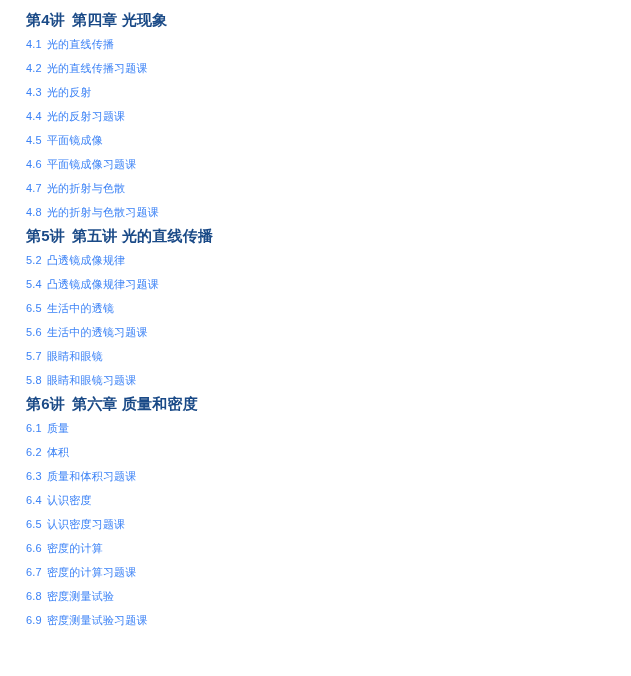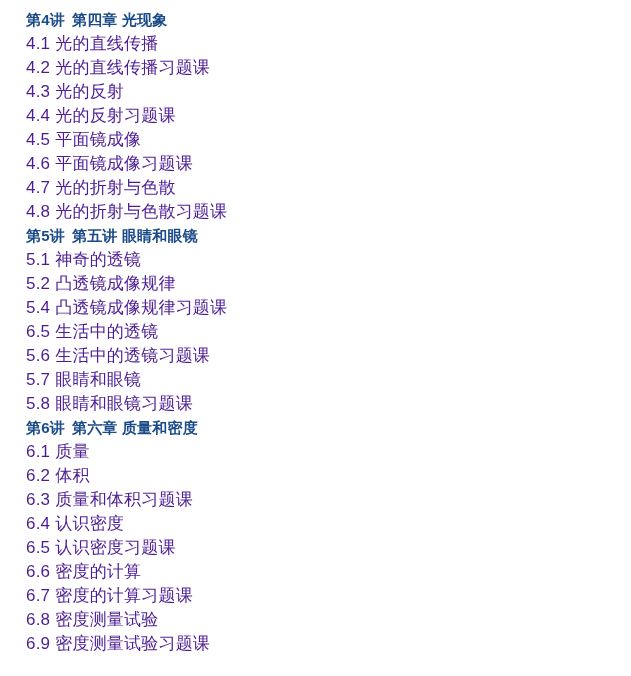--- a/index.html
+++ b/index.html
@@ -35,22 +35,22 @@
     width: 631px;
     padding: 8px 0 0 0;
     box-sizing: border-box;
   }
   .toc-item {
     display: block;
     padding: 0 0 0 26px;
     height: 24px;
     line-height: 24px;
     white-space: nowrap;
-    color: #4c1d95;
-    font-size: 17px;
+    color: #3b82f6;
+    font-size: 11px;
     letter-spacing: 0.2px;
     cursor: pointer;
   }
   .toc-item.section {
     font-weight: bold;
     color: #1a4a87;
     font-size: 15px;
   }
   .toc-item .num {
     display: inline;
@@ -75,22 +75,21 @@
   <div class="toc" id="toc-list">
       <div class="toc-item section"><span class="num">第4讲</span><span class="gap"></span><span class="label">第四章 光现象</span></div>
       <div class="toc-item"><span class="num">4.1</span><span class="sep"></span><span class="label">光的直线传播</span></div>
       <div class="toc-item"><span class="num">4.2</span><span class="sep"></span><span class="label">光的直线传播习题课</span></div>
       <div class="toc-item"><span class="num">4.3</span><span class="sep"></span><span class="label">光的反射</span></div>
       <div class="toc-item"><span class="num">4.4</span><span class="sep"></span><span class="label">光的反射习题课</span></div>
       <div class="toc-item"><span class="num">4.5</span><span class="sep"></span><span class="label">平面镜成像</span></div>
       <div class="toc-item"><span class="num">4.6</span><span class="sep"></span><span class="label">平面镜成像习题课</span></div>
       <div class="toc-item"><span class="num">4.7</span><span class="sep"></span><span class="label">光的折射与色散</span></div>
       <div class="toc-item"><span class="num">4.8</span><span class="sep"></span><span class="label">光的折射与色散习题课</span></div>
-      <div class="toc-item section"><span class="num">第5讲</span><span class="gap"></span><span class="label">第五讲 眼睛和眼镜</span></div>
-      <div class="toc-item"><span class="num">5.1</span><span class="sep"></span><span class="label">神奇的透镜</span></div>
+      <div class="toc-item section"><span class="num">第5讲</span><span class="gap"></span><span class="label">第五讲 光的直线传播</span></div>
       <div class="toc-item"><span class="num">5.2</span><span class="sep"></span><span class="label">凸透镜成像规律</span></div>
       <div class="toc-item"><span class="num">5.4</span><span class="sep"></span><span class="label">凸透镜成像规律习题课</span></div>
       <div class="toc-item"><span class="num">6.5</span><span class="sep"></span><span class="label">生活中的透镜</span></div>
       <div class="toc-item"><span class="num">5.6</span><span class="sep"></span><span class="label">生活中的透镜习题课</span></div>
       <div class="toc-item"><span class="num">5.7</span><span class="sep"></span><span class="label">眼睛和眼镜</span></div>
       <div class="toc-item"><span class="num">5.8</span><span class="sep"></span><span class="label">眼睛和眼镜习题课</span></div>
       <div class="toc-item section"><span class="num">第6讲</span><span class="gap"></span><span class="label">第六章 质量和密度</span></div>
       <div class="toc-item"><span class="num">6.1</span><span class="sep"></span><span class="label">质量</span></div>
       <div class="toc-item"><span class="num">6.2</span><span class="sep"></span><span class="label">体积</span></div>
       <div class="toc-item"><span class="num">6.3</span><span class="sep"></span><span class="label">质量和体积习题课</span></div>

